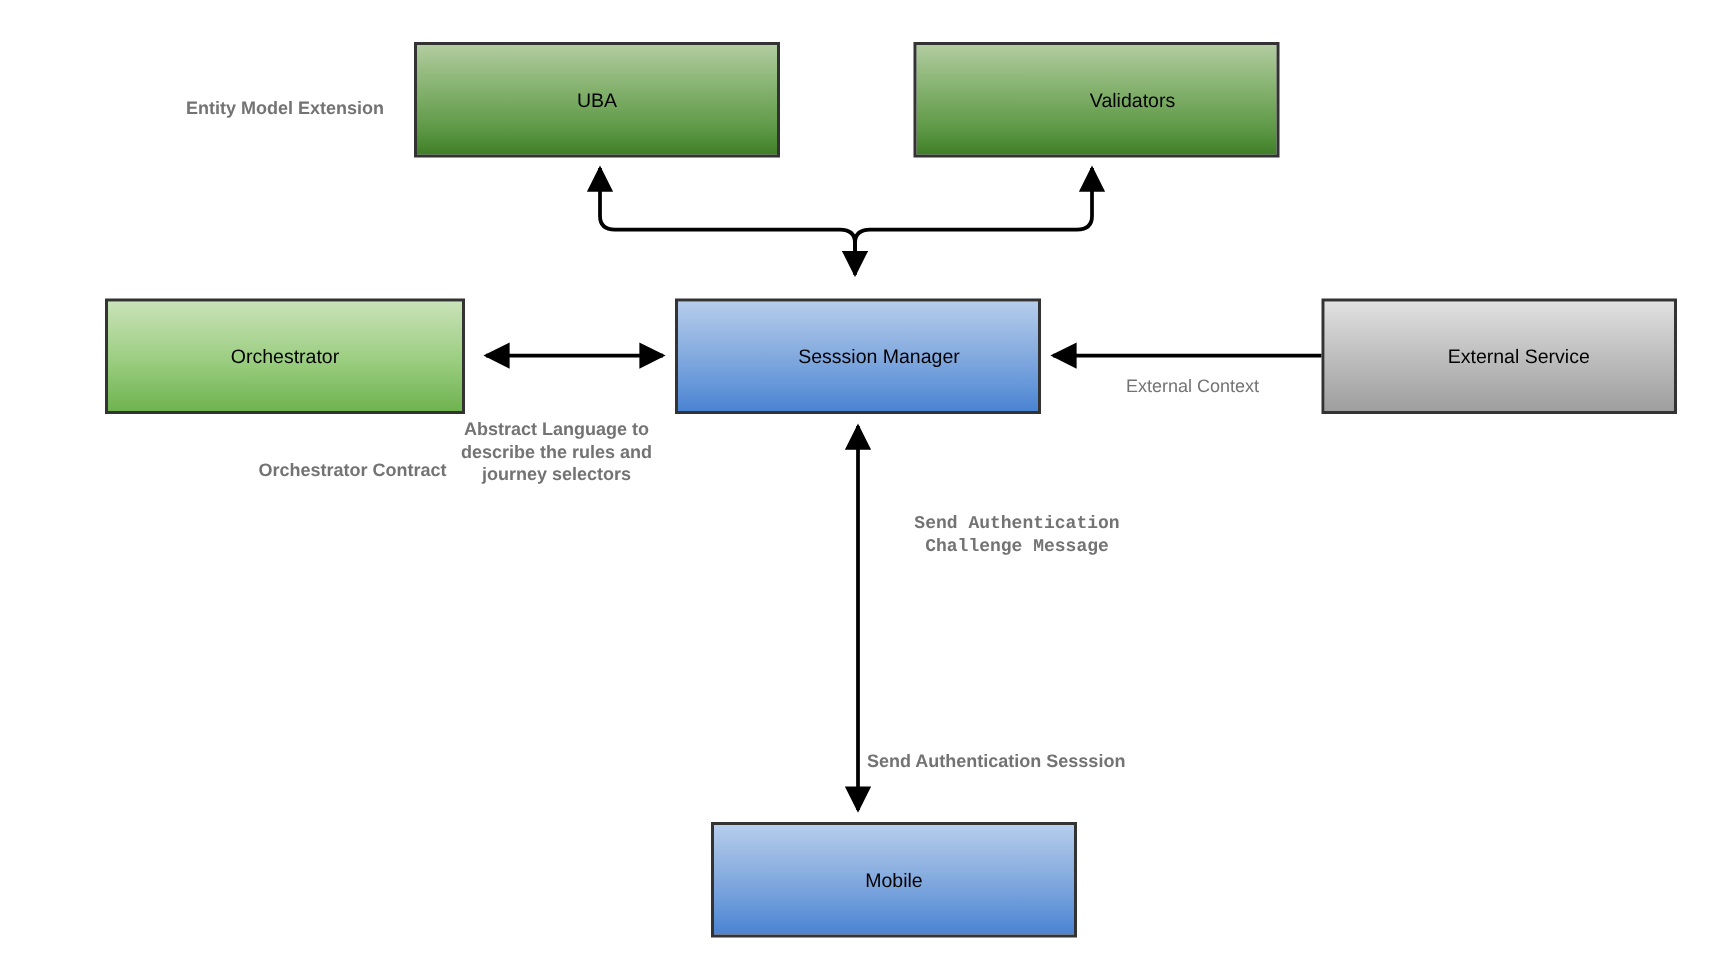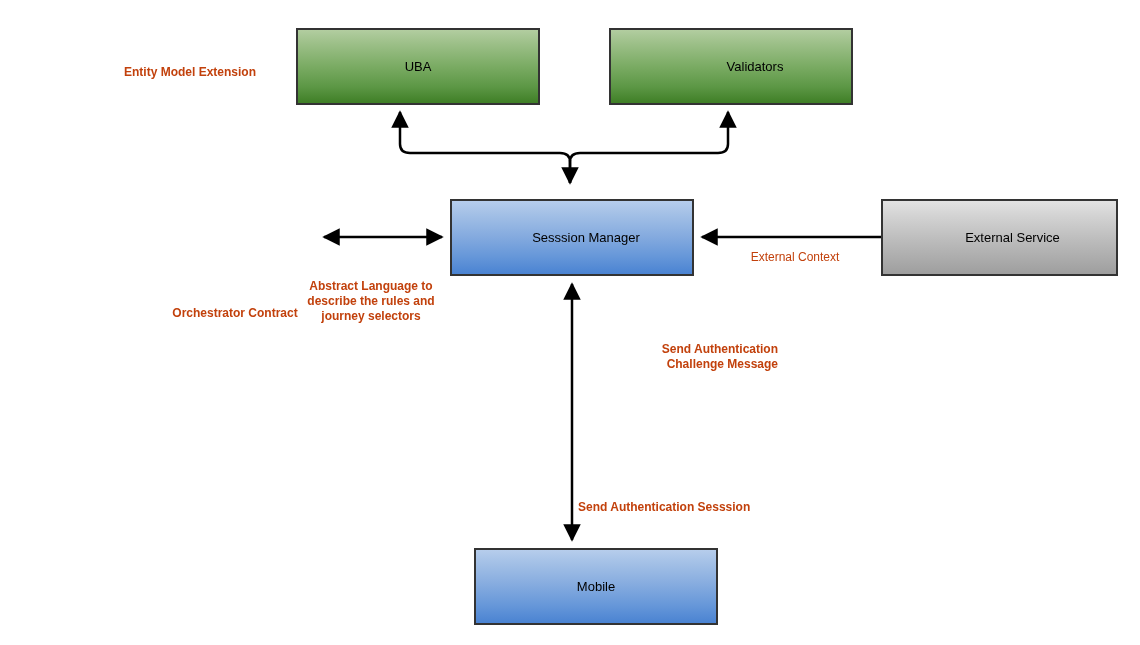--- a/index.html
+++ b/index.html
@@ -38,21 +38,21 @@
   }
   .node-blue {
     background: linear-gradient(to bottom, #b6cdec 0%, #a3c0e6 18%, #85abdf 48%, #6697d9 76%, #4a83d2 100%);
   }
   .node-gray {
     background: linear-gradient(to bottom, #e2e2e2 0%, #d3d3d3 20%, #bdbdbd 52%, #ababab 80%, #9e9e9e 100%);
     padding-left: 26px;
   }
   .label {
     position: absolute;
-    color: #c2410c;
+    color: #737373;
     font-family: "Liberation Sans", sans-serif;
     font-size: 12px;
     line-height: 1.25;
     text-align: center;
     white-space: pre-line;
   }
   .label-bold {
     font-weight: bold;
   }
   #edges {
@@ -92,28 +92,31 @@
 
     <g>
       <line x1="881" y1="237" x2="702" y2="237" stroke="#000000" stroke-width="2.5" marker-end="url(#arrow-end)"></line>
     </g>
 
     <g>
       <line x1="572" y1="284" x2="572" y2="540" stroke="#000000" stroke-width="2.5" marker-start="url(#arrow-start)" marker-end="url(#arrow-end)"></line>
     </g>
   </svg>
 
-  <div class="node node-green-dark" style="left:296px; top:28px; width:244px; height:77px;">
+  <div class="node node-green-dark" style="left:276px; top:28px; width:244px; height:77px;">
     <span>UBA</span>
   </div>
 
   <div class="node node-green-dark" style="left:609px; top:28px; width:244px; height:77px;padding-left:48px;">
     <span>Validators</span>
   </div>
 
+  <div class="node node-green-light" style="left:70px; top:199px; width:240px; height:77px;">
+    <span>Orchestrator</span>
+  </div>
 
   <div class="node node-blue" style="left:450px; top:199px; width:244px; height:77px;padding-left:28px;">
     <span>Sesssion Manager</span>
   </div>
 
   <div class="node node-gray" style="left:881px; top:199px; width:237px; height:77px;">
     <span>External Service</span>
   </div>
 
   <div class="node node-blue" style="left:450px; top:548px; width:244px; height:77px;margin-left:24px;">
@@ -125,18 +128,18 @@
   <div class="label label-bold" style="left:150px; top:306px; width:170px;">Orchestrator Contract</div>
 
   <div class="label" style="left:306px; top:279px; width:130px;font-weight:bold;">Abstract Language to
 describe the rules and
 journey selectors</div>
 
 
   <div class="label" style="left:720px; top:250px; width:150px;">External Context</div>
 
 
-  <div class="label label-bold" style="left:578px; top:342px; width:200px; text-align:right;">Send Authentication
+  <div class="label label-bold" style="left:578px; top:342px; width:200px; text-align:center;font-family:Liberation Mono, monospace;">Send Authentication
 Challenge Message</div>
 
   <div class="label label-bold" style="left:578px; top:500px; width:230px; text-align:left;">Send Authentication Sesssion</div>
 
 </div>
 
 </body></html>

